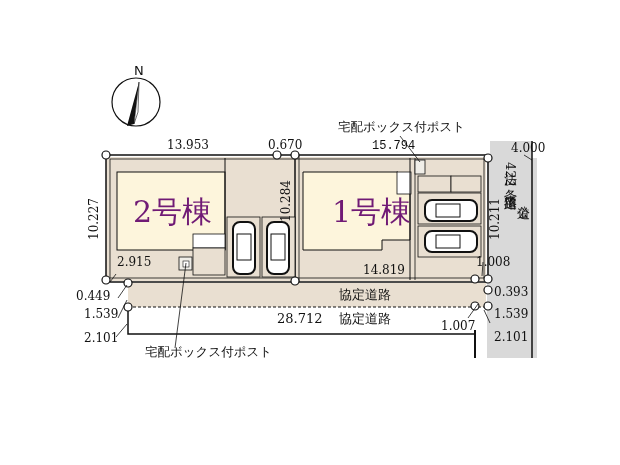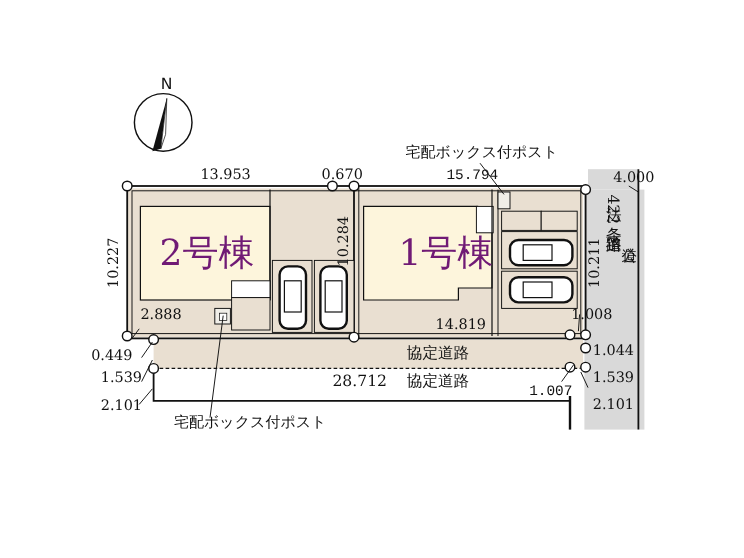--- a/index.html
+++ b/index.html
@@ -121,31 +121,31 @@
 <div class="lbl" style="left:372px;top:140px;font-family:Liberation Mono, monospace;">15.794</div>
 <div class="lbl" style="left:511px;top:142px;">4.000</div>
 
 <div class="lbl" style="left:338px;top:121px;font-size:12.5px;">宅配ボックス付ポスト</div>
 <div class="lbl" style="left:145px;top:346px;font-size:12.5px;">宅配ボックス付ポスト</div>
 
 <div class="lbl rot" style="left:88px;top:240px;">10.227</div>
 <div class="lbl rot" style="left:280px;top:222px;">10.284</div>
 <div class="lbl rot" style="left:489px;top:240px;">10.211</div>
 
-<div class="lbl" style="left:117px;top:256px;">2.888</div>
+<div class="lbl" style="left:117px;top:256px;">2.915</div>
 <div class="lbl" style="left:363px;top:264px;">14.819</div>
 <div class="lbl" style="left:436px;top:256px;margin-left:40px;">1.008</div>
 
 <div class="lbl" style="left:76px;top:290px;">0.449</div>
 <div class="lbl" style="left:84px;top:308px;">1.539</div>
 <div class="lbl" style="left:84px;top:332px;">2.101</div>
 
-<div class="lbl" style="left:494px;top:286px;">1.044</div>
+<div class="lbl" style="left:494px;top:286px;">0.393</div>
 <div class="lbl" style="left:494px;top:308px;">1.539</div>
 <div class="lbl" style="left:494px;top:331px;">2.101</div>
 
 <div class="lbl" style="left:339px;top:289px;font-size:13px;">協定道路</div>
 <div class="lbl" style="left:339px;top:313px;font-size:13px;">協定道路</div>
 <div class="lbl" style="left:277px;top:313px;font-size:13px;">28.712</div>
-<div class="lbl" style="left:441px;top:320px;font-family:Liberation Mono, monospace;">1.007</div>
+<div class="lbl" style="left:441px;top:320px;">1.007</div>
 
 <div class="lbl vert" style="left:503px;top:162px;font-size:13px;line-height:15px;">法42条2項道路</div>
 <div class="lbl vert" style="left:516px;top:196px;font-size:13px;line-height:15px;">公道</div>
 
 </body></html>

